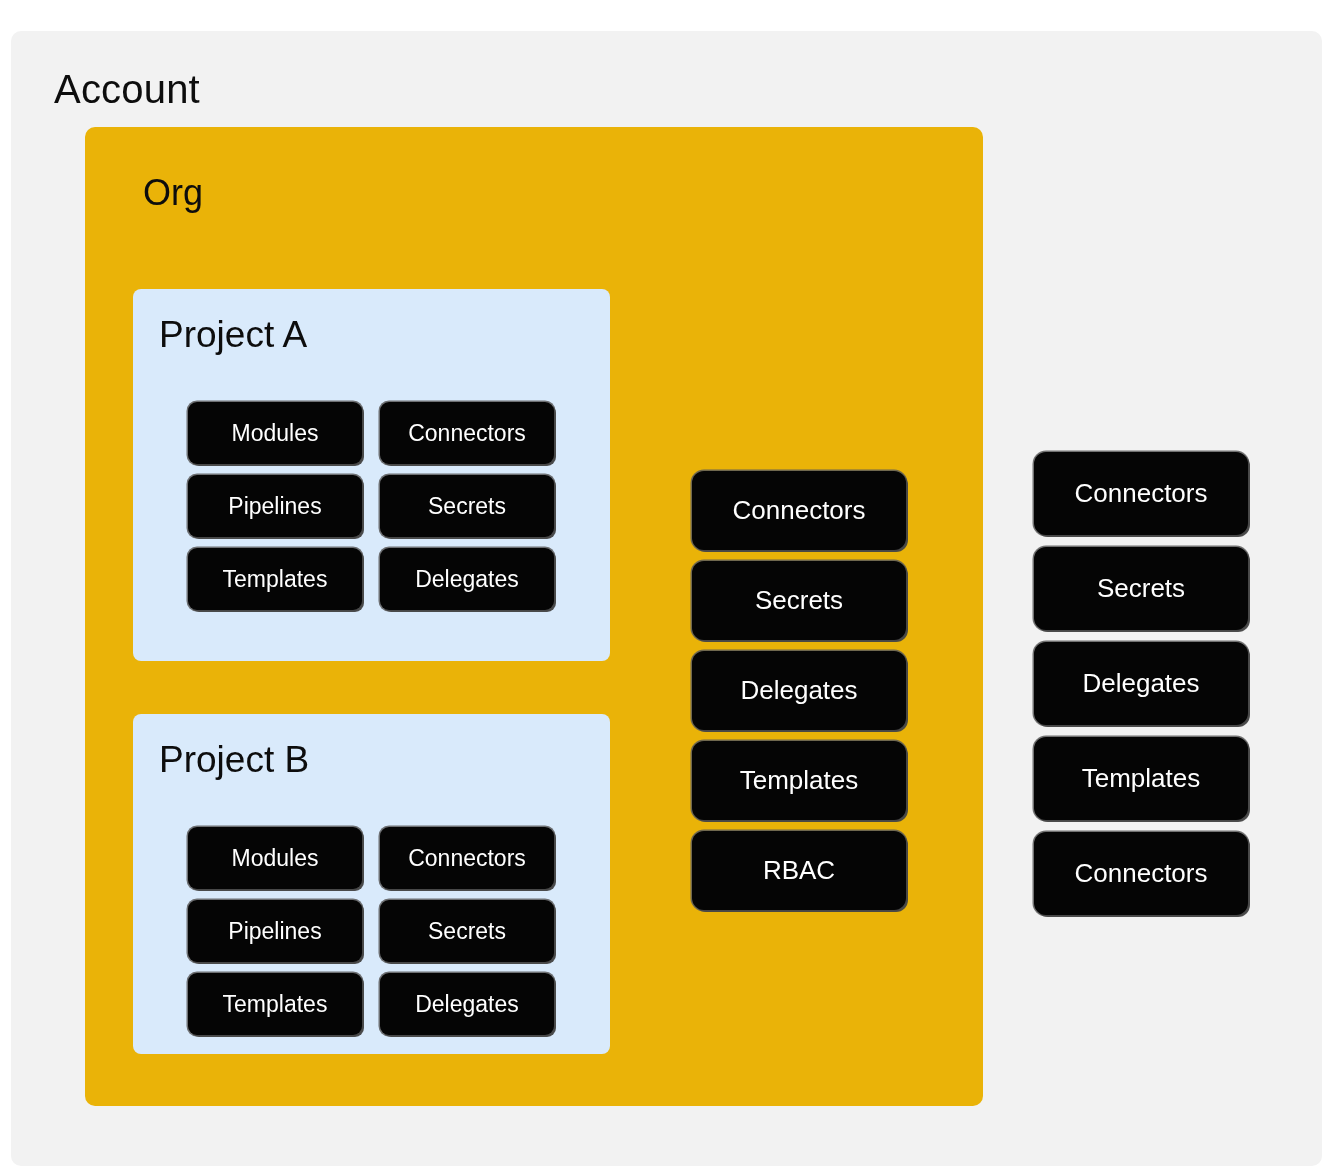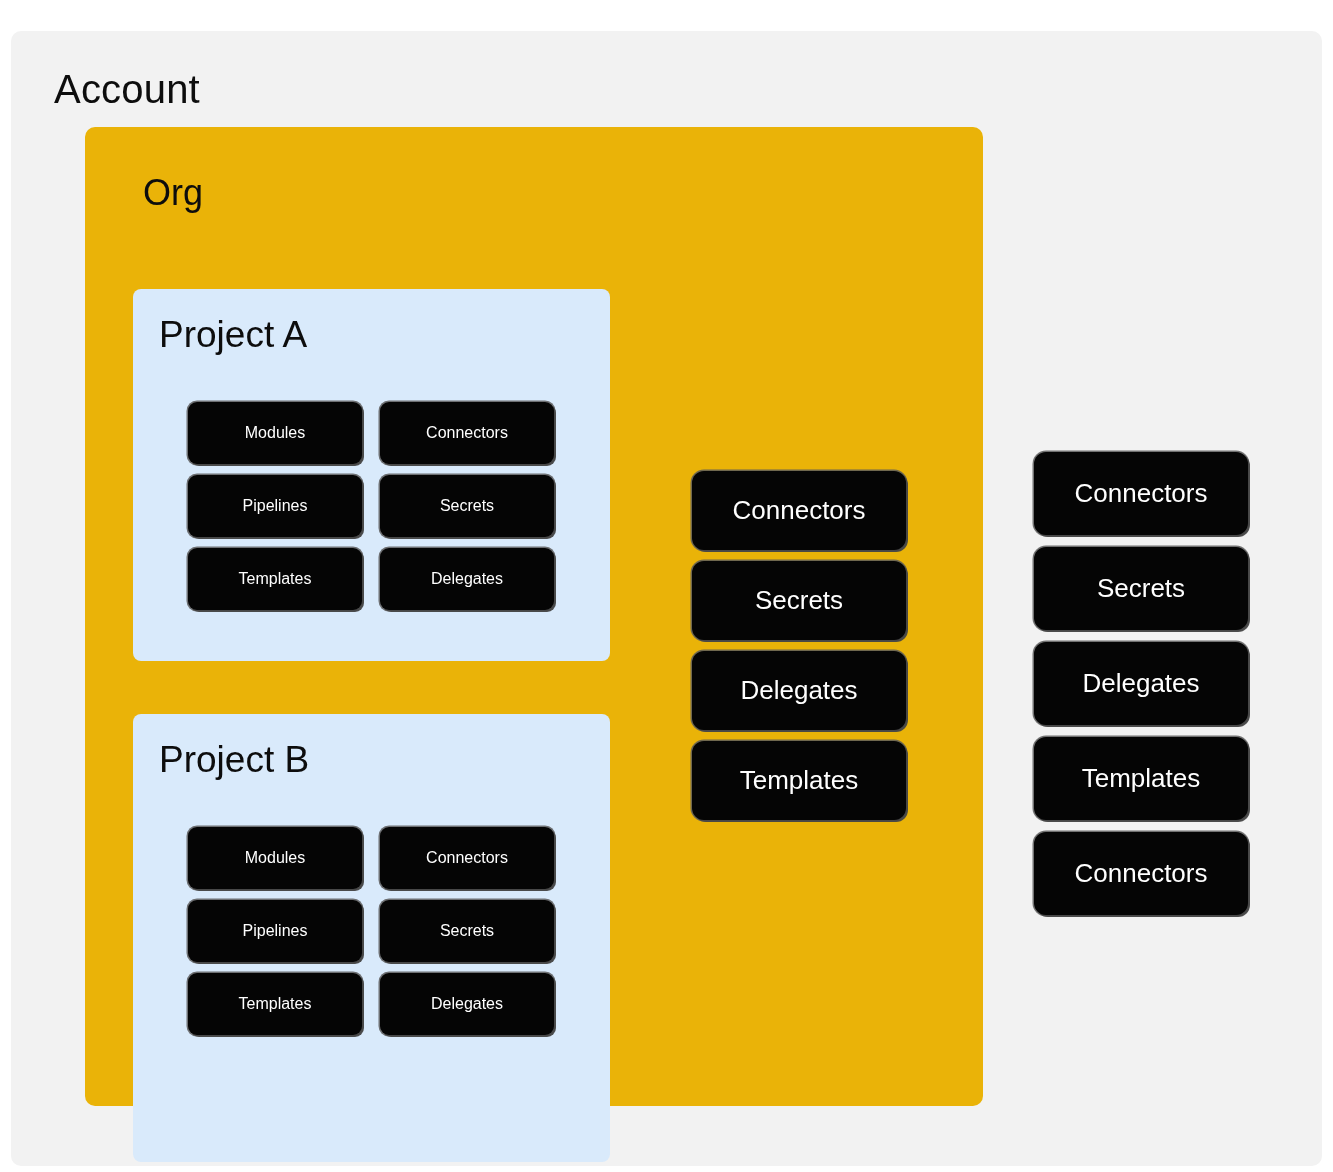--- a/index.html
+++ b/index.html
@@ -73,21 +73,21 @@
   
   .project-box {
     position: absolute;
     left: 48px;
     width: 477px;
     background: #d9eafb;
     border-radius: 8px;
     box-sizing: border-box;
   }
   .project-a { top: 162px; height: 372px; }
-  .project-b { top: 587px; height: 448px; }
+  .project-b { top: 587px; height: 340px; }
 
   .project-title {
     position: absolute;
     left: 26px;
     top: 27px;
     font-size: 37px;
     line-height: 38px;
     color: #0d0d0d;
     font-weight: 400;
     white-space: nowrap;
@@ -115,21 +115,21 @@
     box-sizing: border-box;
     text-align: center;
     box-shadow: 2px 2px 0 0 rgba(70,70,70,0.95),
                 0 0 0 1.5px rgba(90,90,90,0.85);
     user-select: none;
   }
 
   .chip-sm {
     width: 174px;
     height: 62px;
-    font-size: 16px;
+    font-size: 23px;
     border-radius: 9px;
   }
 
   .chip-lg {
     width: 214px;
     height: 79px;
     font-size: 26px;
     border-radius: 12px;
   }
 
@@ -189,20 +189,21 @@
           <div class="chip chip-sm">Templates</div>
           <div class="chip chip-sm">Delegates</div>
         </div>
       </div>
 
       <div class="org-column">
         <div class="chip chip-lg">Connectors</div>
         <div class="chip chip-lg">Secrets</div>
         <div class="chip chip-lg">Delegates</div>
         <div class="chip chip-lg">Templates</div>
+        <div class="chip chip-lg">RBAC</div>
       </div>
 
     </div>
 
     <div class="account-column">
       <div class="chip chip-lg">Connectors</div>
       <div class="chip chip-lg">Secrets</div>
       <div class="chip chip-lg">Delegates</div>
       <div class="chip chip-lg">Templates</div>
       <div class="chip chip-lg">Connectors</div>

